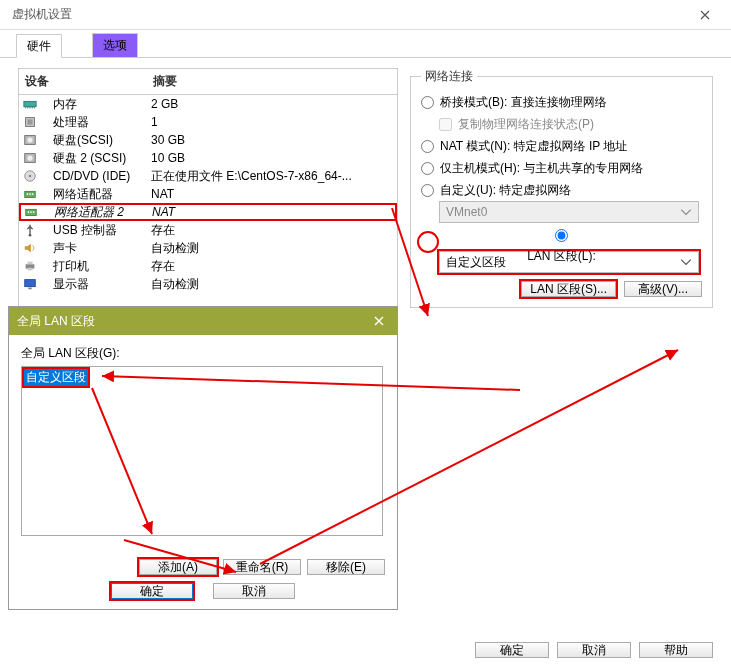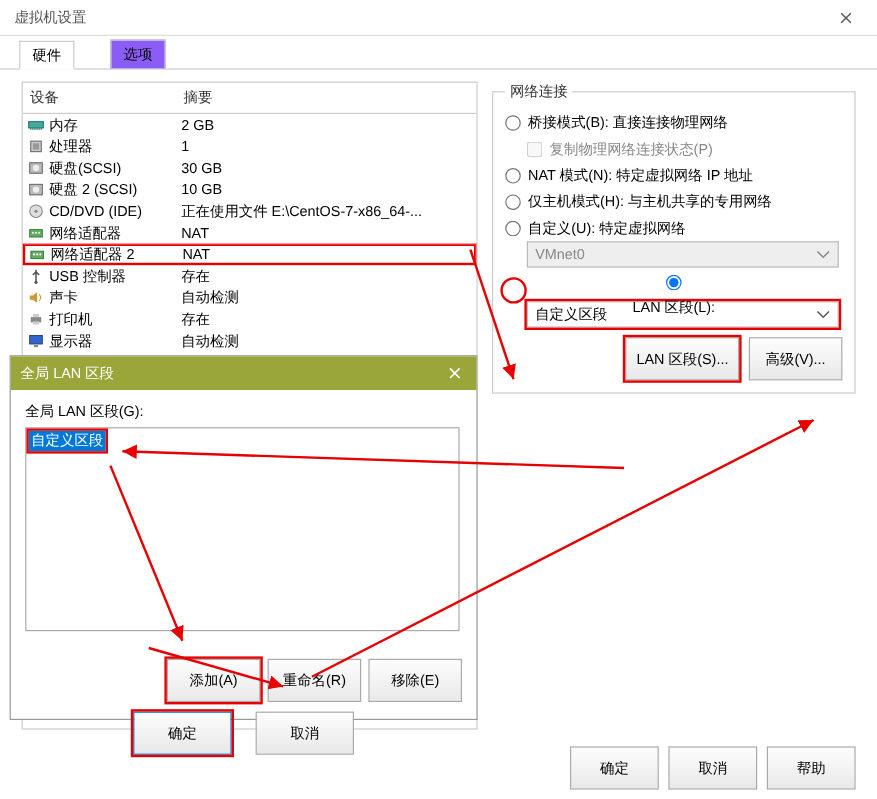--- a/index.html
+++ b/index.html
@@ -16,46 +16,46 @@
 .tab.active { border-bottom: 1px solid #fff; top: 1px; background:#fff; }
 
 
 .content { position: absolute; top: 58px; left: 0; right: 0; bottom: 48px; display:flex; }
 .pane-left { width: 400px; padding: 10px 0 0 18px; }
 .pane-right { flex: 1; padding: 10px 18px 0 10px; }
 
 
 .dev-box { border: 1px solid #ccc; width: 380px; height: 540px; background:#fff; }
 .dev-head { display:flex; border-bottom: 1px solid #ccc; }
-.dev-head div { padding: 4px 6px; color: #333; }
+.dev-head div { padding: 4px 6px; color: #333; font-weight: bold; }
 .col1 { width: 128px; }
 .col2 { flex:1; }
 .dev-row { display:flex; align-items:center; height: 18px; padding: 0 4px; }
-.dev-row .col1 { display:flex; align-items:center; gap:4px; }
-.dev-row.selected { border: 1px solid #e60000; box-shadow: 0 0 0 1px #e60000 inset; }
+.dev-row .col1 { display:flex; align-items:center; gap:16px; }
+.dev-row.selected { border: 1px solid #e60000; box-shadow: 0 0 0 1px #e60000 inset; font-style: italic; }
 .dev-row img,.dev-row .ico { width:14px; height:14px; display:inline-block; }
 .ico svg { width:14px; height:14px; }
 
 
 fieldset { border: 1px solid #ccc; margin-bottom: 10px; padding: 6px 10px 10px; }
 legend { padding: 0 4px; color: #333; }
 .chk, .rad { display:flex; align-items:center; gap:6px; height:22px; }
 .rad input, .chk input { width:13px; height:13px; }
 .indent { margin-left: 18px; color:#888; }
 .dd { width: 260px; height: 22px; border:1px solid #bbb; background:#eee; margin-left:18px; display:flex; align-items:center; padding:0 6px; justify-content:space-between; }
 .dd2 { width: 260px; height: 22px; border:1px solid #bbb; background:#fff; margin-left:18px; display:flex; align-items:center; padding:0 6px; justify-content:space-between; }
 .btnrow { display:flex; justify-content:flex-end; gap:8px; margin-top:8px; padding-right: 0px; }
-.btn { height: 36px; min-width: 78px; border:1px solid #aaa; background: linear-gradient(#fdfdfd,#e8e8e8); display:flex; align-items:center; justify-content:center; padding: 0 8px; }
+.btn { height: 16px; min-width: 78px; border:1px solid #aaa; background: linear-gradient(#fdfdfd,#e8e8e8); display:flex; align-items:center; justify-content:center; padding: 0 8px; }
 .btn.red { outline: 2px solid #e60000; }
 .dd.red, .dd2.red { outline: 2px solid #e60000; }
 .rad.red-circle { position: relative; flex-direction: column; }
 .rad.red-circle::before { content:""; position:absolute; left:-4px; top:2px; width:18px; height:18px; border:2px solid #e60000; border-radius:50%; }
 
 
-.lan-dlg { position:absolute; left: 8px; top: 296px; width: 390px; height: 304px; background:#fff; border:1px solid #999; }
+.lan-dlg { position:absolute; left: 8px; top: 306px; width: 390px; height: 304px; background:#fff; border:1px solid #999; }
 .lan-dlg .hd { height: 28px; background: #9aa63a; color:#fff; display:flex; align-items:center; justify-content:space-between; padding: 0 8px; font-weight:500; }
 .lan-dlg .hd .x { width:20px; height:20px; display:flex; align-items:center; justify-content:center; }
 .lan-dlg .body { padding: 10px 12px; }
 .lan-dlg .label { margin-bottom: 4px; }
 .lan-dlg .list { width: 362px; height: 170px; border:1px solid #aaa; background:#fff; padding:2px; }
 .lan-dlg .list .sel { background:#0078d7; color:#fff; display:inline-block; padding:0 2px; outline: 2px solid #e60000; }
 .lan-dlg .btns { display:flex; justify-content:flex-end; gap:6px; margin-top:23px; }
 .lan-dlg .btns2 { display:flex; justify-content:center; gap:20px; margin-top:8px; }
 .lan-dlg .btn.ok { border:1px solid #0078d7; }
 

